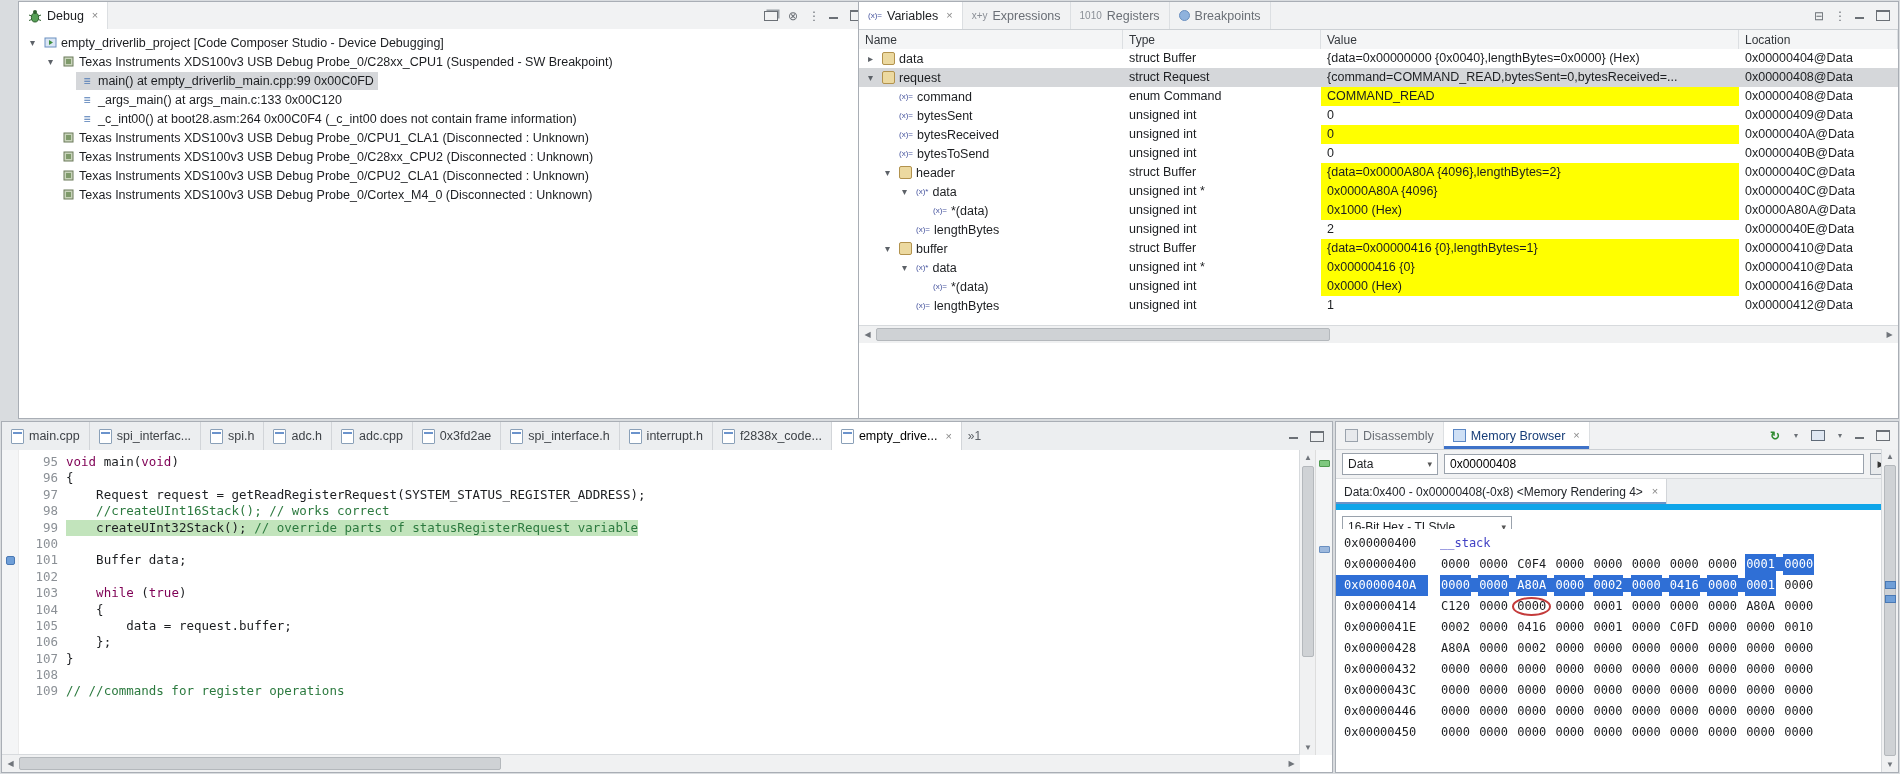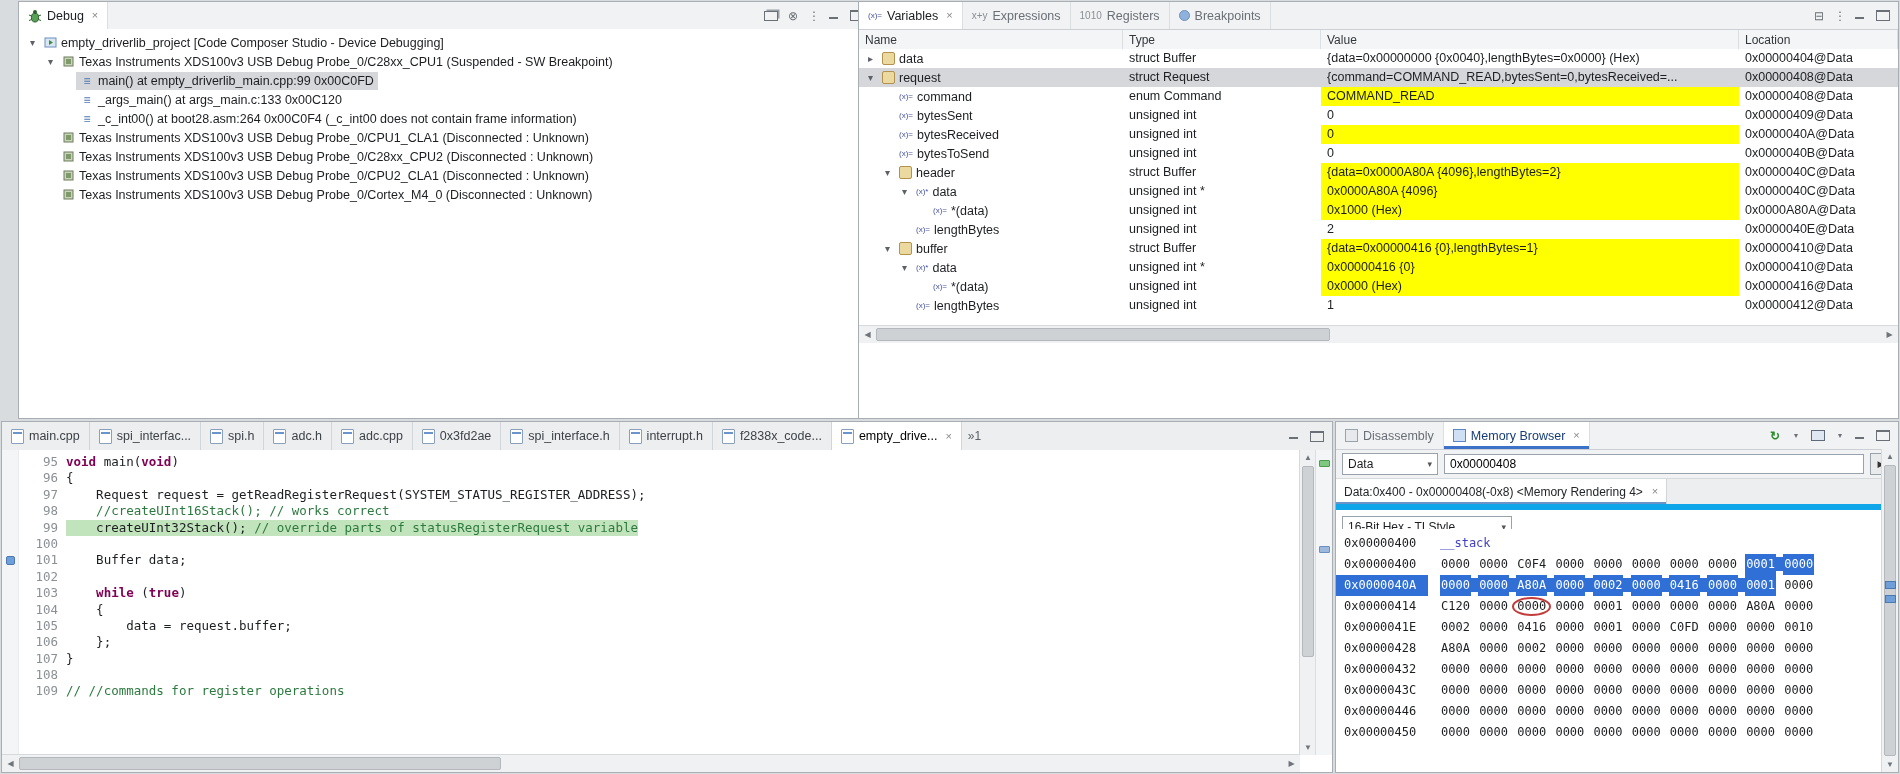--- a/index.html
+++ b/index.html
@@ -58,21 +58,21 @@
   .etabbar{height:28px;background:#eceef0;border-bottom:1px solid #ccd0d4;display:flex;align-items:stretch}
   .etab{display:flex;align-items:center;gap:5px;padding:0 9px;border-right:1px solid #d2d5d9;background:#eceef0;color:#3e4247;white-space:nowrap}
   .etab.active{background:#fff;color:#000}
   .overflow-ind{display:flex;align-items:center;padding:0 6px;color:#5d6268;font-size:12px}
   .code-wrap{position:absolute;left:0;top:28px;right:32px;bottom:17px;background:#fff;overflow:hidden;font-family:"DejaVu Sans Mono",monospace;font-size:12.5px;line-height:16.4px;padding-top:4px}
   .gutter-bg{position:absolute;left:0;top:0;bottom:0;width:16px;background:#f4f5f6;border-right:1px solid #ebebeb}
   .code-line{display:flex;height:16.4px;white-space:pre}
   .lmark{width:16px;flex:0 0 auto;display:flex;align-items:center;justify-content:center}
   .lmark .dot{width:7px;height:7px;border-radius:2px;background:#6f9fd8;border:1px solid #4a79b4}
   .lineno{width:40px;padding-right:8px;text-align:right;color:#8b9096;flex:0 0 auto}
-  .kw{color:#7f0055;font-weight:bold}
+  .kw{color:#7f0055;font-weight:normal}
   .com{color:#2c7a3f}
   .curline{background:#c2e4bc}
   .ruler{position:absolute;top:28px;right:0;bottom:17px;width:16px;background:#f4f5f6;border-left:1px solid #ddd}
   .ann{position:absolute;left:3px;width:9px;height:5px;border-radius:1px}
   
   .mem-toolbar{height:28px;background:#f1f2f3;border-bottom:1px solid #d7dadd;display:flex;align-items:center;gap:6px;padding:0 6px}
   .combo{height:20px;background:#fff;border:1px solid #9aa2ac;display:flex;align-items:center;gap:6px;padding:0 5px;font-size:12px}
   .combo .caret{color:#555;font-size:9px}
   .addr-input{height:20px;flex:1;border:1px solid #9aa2ac;font-size:12px;font-family:"Liberation Sans",sans-serif;padding:0 5px;box-sizing:border-box}
   .go-btn{width:20px;height:20px;border:1px solid #9aa2ac;background:#e8eaec;display:flex;align-items:center;justify-content:center;font-size:9px;color:#333}

